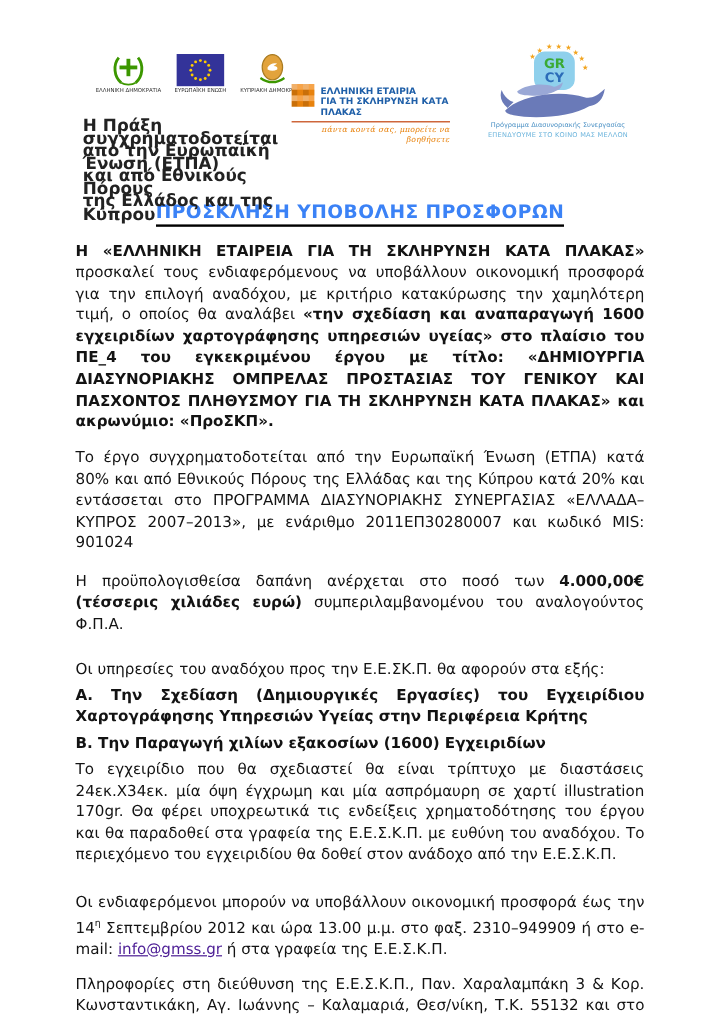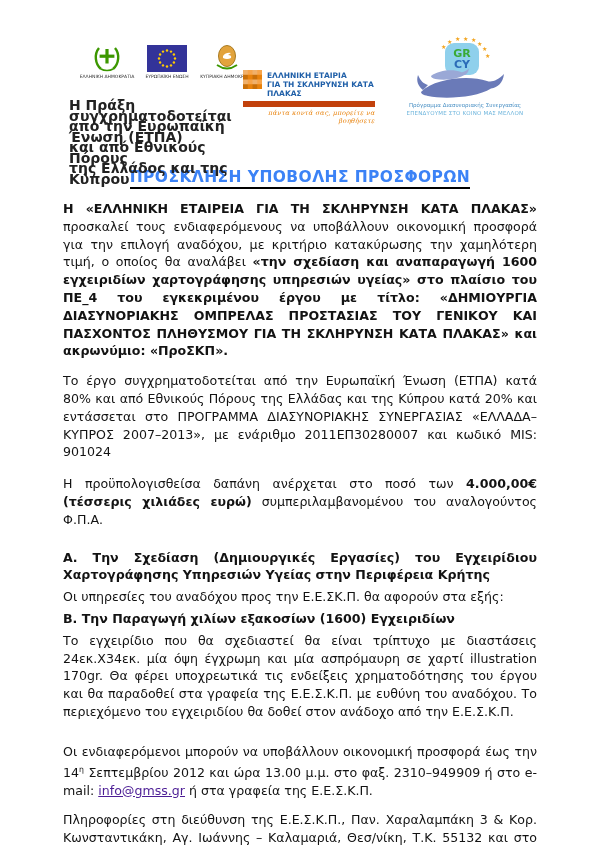--- a/index.html
+++ b/index.html
@@ -17,21 +17,21 @@
   .flags-group{position:absolute;left:22px;top:4px;display:flex;gap:16px;align-items:flex-end;}
   .flag-item{display:flex;flex-direction:column;align-items:center;width:44px;}
   .flag-caption{font-size:4.5px;line-height:6px;color:#333;margin-top:2px;white-space:nowrap;}
   .funding-note{
     position:absolute;left:6px;top:60px;width:176px;
     font-size:14px;line-height:10.5px;font-weight:bold;color:#222;
     white-space:pre-line;
   }
   
   .ms-logo{position:absolute;left:180px;top:30px;width:132px;}
-  .ms-logo-row{display:flex;gap:5px;align-items:flex-start;border-bottom:6px solid #c2410c;padding-bottom:3px;}
+  .ms-logo-row{display:flex;gap:5px;align-items:flex-start;border-bottom:1px solid #c2410c;padding-bottom:3px;}
   .ms-icon{width:19px;height:19px;flex:0 0 auto;
     background:conic-gradient(#f6a44a 0 25%, #e8820c 0 50%, #c96f08 0 75%, #f0b06a 0);
     background-size:9.5px 9.5px;}
   .ms-name{font-size:7.5px;line-height:9px;font-weight:bold;color:#1F5FA8;padding-top:1px;}
   .ms-tagline{font-family:"DejaVu Serif","Liberation Serif",serif;font-style:italic;
     font-size:6.5px;color:#E8820C;margin-top:2px;letter-spacing:.2px;text-align:right;}
   
   .grcy{position:absolute;left:336px;top:0;width:132px;text-align:center;}
   .grcy-art{position:relative;height:62px;}
   .grcy-badge{
@@ -155,21 +155,21 @@
     </div>
 
   </header>
 
   <h1 class="title"><span>ΠΡΟΣΚΛΗΣΗ ΥΠΟΒΟΛΗΣ ΠΡΟΣΦΟΡΩΝ</span></h1>
 
   <main class="content">
     <p><span class="b">Η «ΕΛΛΗΝΙΚΗ ΕΤΑΙΡΕΙΑ ΓΙΑ ΤΗ ΣΚΛΗΡΥΝΣΗ ΚΑΤΑ ΠΛΑΚΑΣ»</span><span> προσκαλεί τους ενδιαφερόμενους να υποβάλλουν οικονομική προσφορά για την επιλογή αναδόχου, με κριτήριο κατακύρωσης την χαμηλότερη τιμή, ο οποίος θα αναλάβει </span><span class="b">«την σχεδίαση και αναπαραγωγή 1600 εγχειριδίων χαρτογράφησης υπηρεσιών υγείας» στο πλαίσιο του ΠΕ_4 του εγκεκριμένου έργου με τίτλο:  «ΔΗΜΙΟΥΡΓΙΑ ΔΙΑΣΥΝΟΡΙΑΚΗΣ ΟΜΠΡΕΛΑΣ ΠΡΟΣΤΑΣΙΑΣ ΤΟΥ ΓΕΝΙΚΟΥ ΚΑΙ ΠΑΣΧΟΝΤΟΣ ΠΛΗΘΥΣΜΟΥ ΓΙΑ ΤΗ ΣΚΛΗΡΥΝΣΗ ΚΑΤΑ ΠΛΑΚΑΣ» και ακρωνύμιο: «ΠροΣΚΠ».</span></p>
     <p class="mb-md"><span>Το έργο συγχρηματοδοτείται  από την Ευρωπαϊκή Ένωση (ΕΤΠΑ) κατά 80% και από Εθνικούς Πόρους της Ελλάδας και της Κύπρου κατά 20% και εντάσσεται στο ΠΡΟΓΡΑΜΜΑ ΔΙΑΣΥΝΟΡΙΑΚΗΣ ΣΥΝΕΡΓΑΣΙΑΣ «ΕΛΛΑΔΑ–ΚΥΠΡΟΣ 2007–2013», με ενάριθμο 2011ΕΠ30280007 και κωδικό MIS: 901024</span></p>
     <p class="mb-lg"><span>Η προϋπολογισθείσα δαπάνη ανέρχεται στο ποσό των </span><span class="b">4.000,00€ (τέσσερις χιλιάδες ευρώ)</span><span> συμπεριλαμβανομένου του αναλογούντος Φ.Π.Α.</span></p>
+    <p class="mb-sm"><span>Οι υπηρεσίες του αναδόχου προς την Ε.Ε.ΣΚ.Π. θα αφορούν στα εξής:</span></p>
     <p class="mb-sm"><span class="b">Α. Την Σχεδίαση (Δημιουργικές Εργασίες) του Εγχειρίδιου Χαρτογράφησης Υπηρεσιών Υγείας στην Περιφέρεια Κρήτης</span></p>
-    <p class="mb-sm"><span>Οι υπηρεσίες του αναδόχου προς την Ε.Ε.ΣΚ.Π. θα αφορούν στα εξής:</span></p>
     <p class="mb-sm"><span class="b">Β. Την Παραγωγή χιλίων εξακοσίων (1600) Εγχειριδίων</span></p>
     <p class="mb-xl"><span>Το εγχειρίδιο που θα σχεδιαστεί θα είναι τρίπτυχο με διαστάσεις 24εκ.Χ34εκ. μία όψη έγχρωμη και μία ασπρόμαυρη σε χαρτί illustration 170gr. Θα φέρει υποχρεωτικά τις ενδείξεις χρηματοδότησης του έργου και θα παραδοθεί στα γραφεία της Ε.Ε.Σ.Κ.Π. με ευθύνη του αναδόχου. Το περιεχόμενο του εγχειριδίου θα δοθεί στον ανάδοχο από την Ε.Ε.Σ.Κ.Π.</span></p>
     <p><span>Οι ενδιαφερόμενοι μπορούν να υποβάλλουν οικονομική προσφορά έως την 14</span><sup>η</sup><span> Σεπτεμβρίου 2012 και ώρα 13.00 μ.μ. στο φαξ. 2310–949909 ή στο e-mail: </span><span class="link">info@gmss.gr</span><span> ή στα γραφεία της Ε.Ε.Σ.Κ.Π.</span></p>
     <p class="mb-contact"><span>Πληροφορίες στη διεύθυνση της Ε.Ε.Σ.Κ.Π., Παν. Χαραλαμπάκη 3 &amp; Κορ. Κωνσταντικάκη, Αγ. Ιωάννης – Καλαμαριά, Θεσ/νίκη, Τ.Κ. 55132 και στο τηλ. 2310 – 949672.</span></p>
   </main>
 
 </div>
 
 </body></html>

